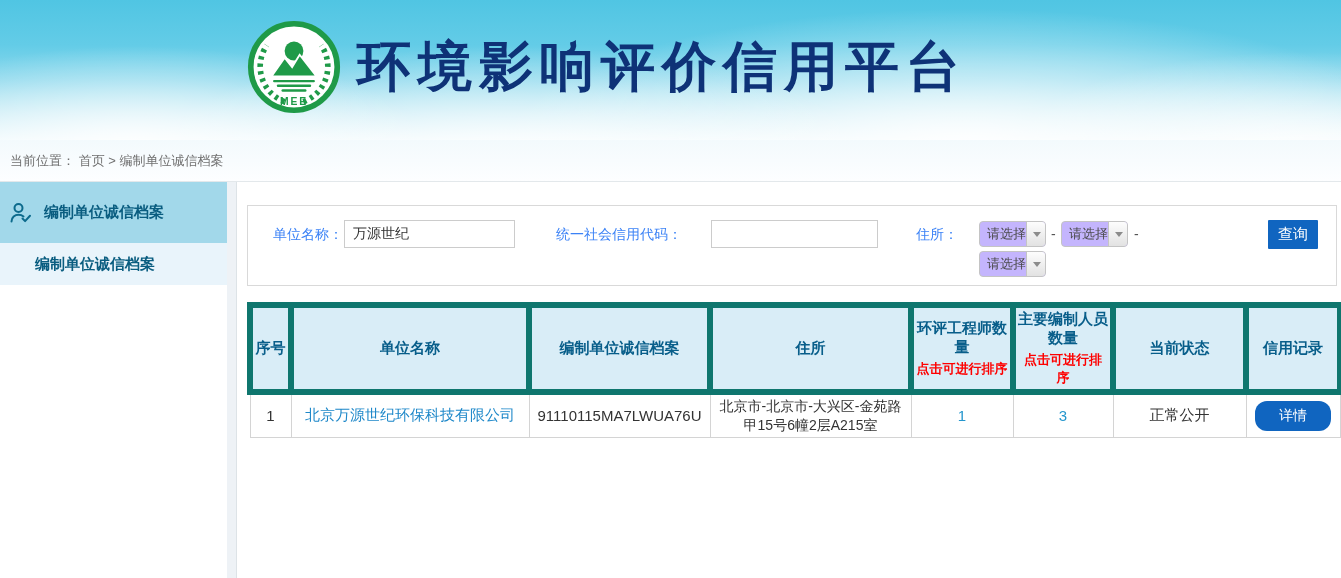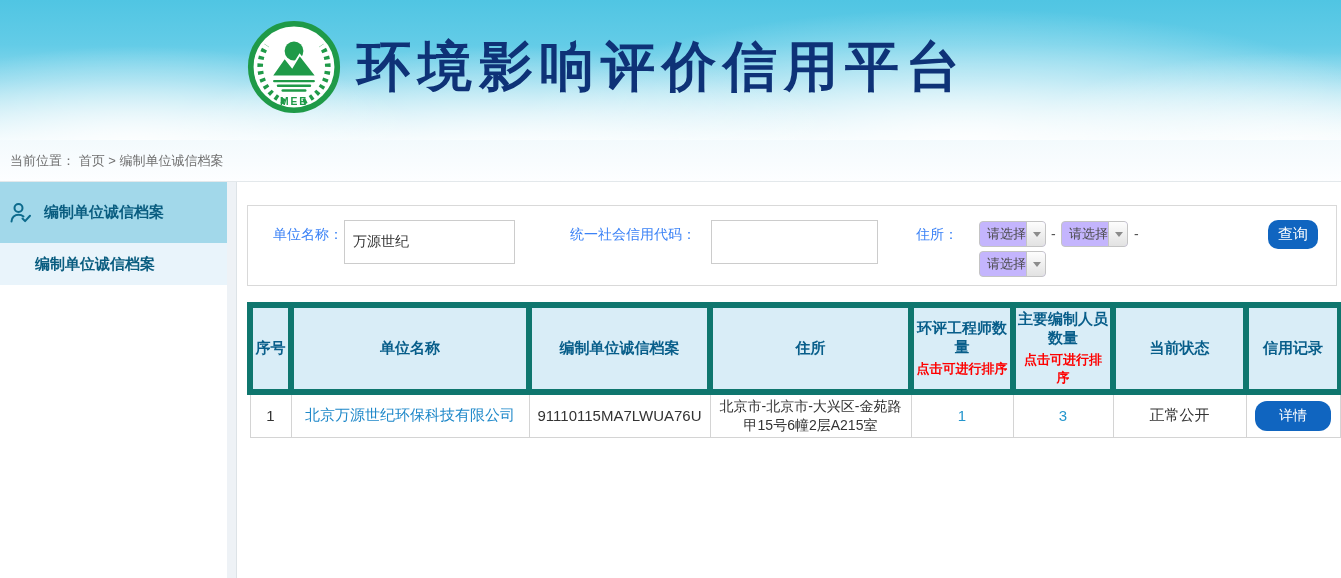--- a/index.html
+++ b/index.html
@@ -45,39 +45,39 @@
   .side-item.sub { height:42px; background:#e9f4fb; padding-left:35px; }
   .side-divider { width:10px; flex:none; background:#eef2f6; border-right:1px solid #dde3e7; }
   .main { flex:1; padding:23px 4px 0 10px; }
   
   .search-panel {
     position:relative; width:1090px; height:81px;
     border:1px solid #d9d9d9; background:#fff; margin-bottom:16px;
   }
   .sp-label { position:absolute; top:14px; line-height:28px; font-size:14px; color:#3b82f6; white-space:nowrap; }
   .sp-input {
-    position:absolute; top:14px; height:44px; padding:0 8px;
+    position:absolute; top:14px; height:28px; padding:0 8px;
     border:1px solid #ccc; font-size:14px; color:#333; outline:none; background:#fff;
   }
   .combo {
     position:absolute; width:67px; height:26px;
     border:1px solid #c4c4c4; border-radius:4px; background:#c4b5fd;
     display:flex; overflow:hidden; cursor:pointer;
   }
   .combo-text { flex:1; font-size:13px; color:#4a4a4a; line-height:24px; padding-left:7px; white-space:nowrap; }
   .combo-btn {
     width:20px; flex:none; border-left:1px solid #c4c4c4;
     background:linear-gradient(#fdfdfd,#e2e2e2);
     display:flex; align-items:center; justify-content:center;
   }
   .combo-arrow { width:0; height:0; border-left:4px solid transparent; border-right:4px solid transparent; border-top:5px solid #8b8b8b; }
   .sp-dash { position:absolute; top:14px; line-height:28px; font-size:14px; color:#555; }
   .btn-query {
     position:absolute; left:1020px; top:14px; width:50px; height:29px;
-    background:#1065c0; color:#fff; border:none; border-radius:10px;
+    background:#1065c0; color:#fff; border:none; border-radius:1px;
     font-size:15px; cursor:pointer; font-family:inherit;
   }
   
   table.results { width:1090px; border-collapse:collapse; table-layout:fixed; }
   table.results th {
     background:#d9edf7; color:#085e8a; font-weight:bold; font-size:15px;
     height:48px; border:6px solid #0f766e; text-align:center; vertical-align:middle; padding:2px;
   }
   table.results td {
     height:44px; border:1px solid #d4d4d4; text-align:center; vertical-align:middle;
@@ -132,21 +132,21 @@
     </div>
   </div>
 
   <div class="side-divider"></div>
 
   <div class="main">
 
     <div class="search-panel">
       <span class="sp-label" style="left:25px;">单位名称：</span>
       <input class="sp-input" style="left: 96px; width: 171px;" type="text" value="万源世纪">
-      <span class="sp-label" style="left:322px;">统一社会信用代码：</span>
+      <span class="sp-label" style="left:308px;">统一社会信用代码：</span>
       <input class="sp-input" style="left: 463px; width: 167px;" type="text" value="">
       <span class="sp-label" style="left:668px;">住所：</span>
 
       <div class="combo" style="left:731px; top:15px;">
         <span class="combo-text">请选择</span>
         <span class="combo-btn">
             <span class="combo-arrow"></span>
           </span>
       </div>
       <span class="sp-dash" style="left:803px;">-</span>

